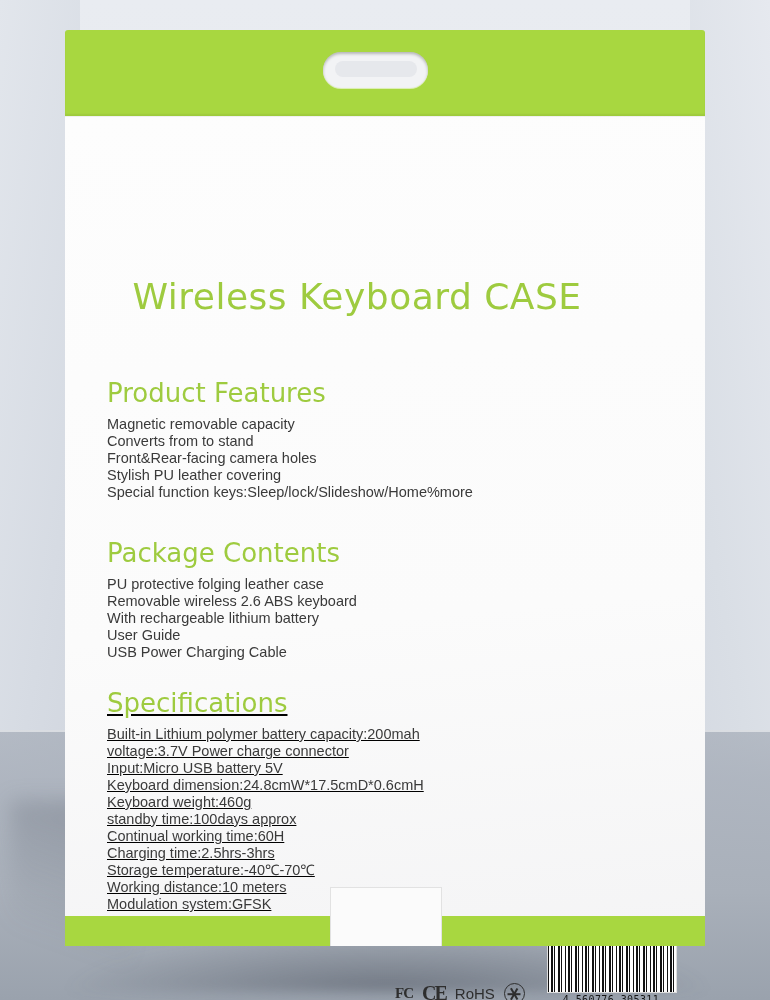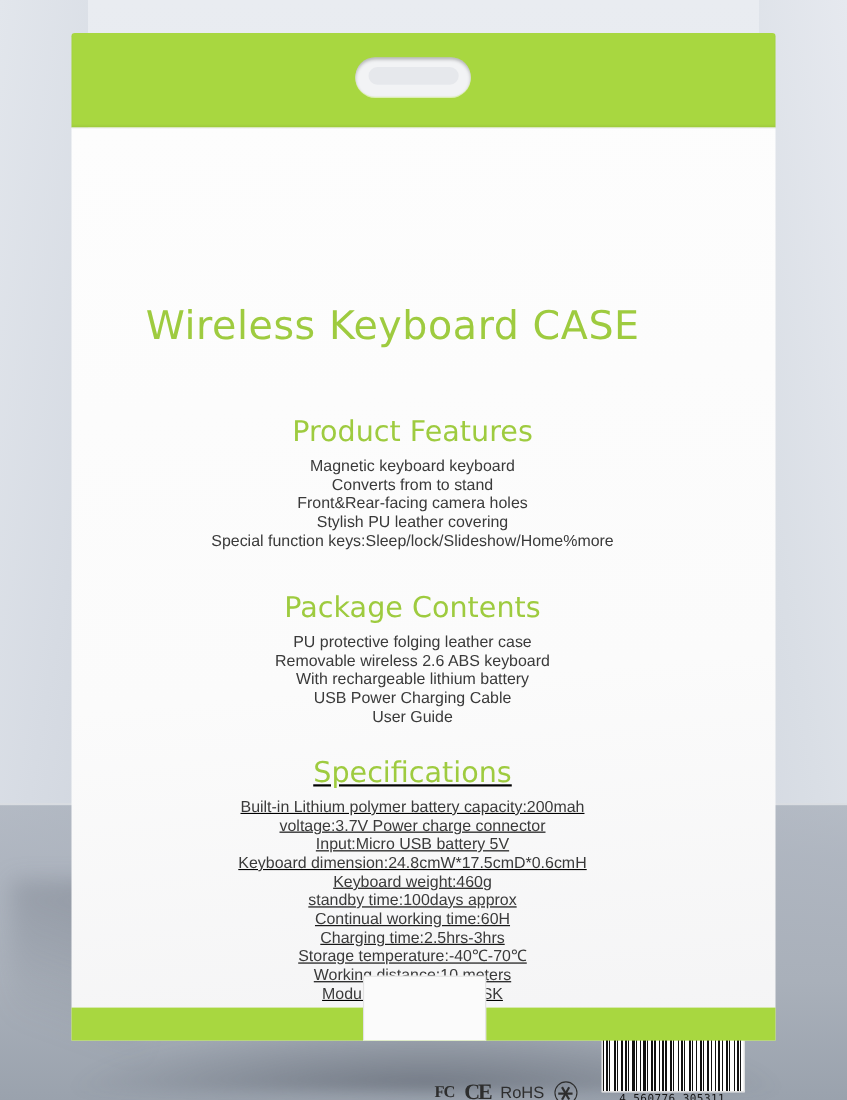--- a/index.html
+++ b/index.html
@@ -127,21 +127,22 @@
     text-align: center;
     font-family: "DejaVu Sans", sans-serif;
     font-size: 36px;
     letter-spacing: 0.5px;
     color: #9ecb3f;
   }
   .section {
     position: absolute;
     left: 0;
     width: 620px;
-    text-align: center;
+    text-align: left;
+    padding-left: 42px;
   }
   .section-heading {
     font-family: "DejaVu Sans", sans-serif;
     font-size: 26px;
     color: #9ecb3f;
     margin-bottom: 8px;
   }
   .section-lines {
     font-family: "Liberation Sans", sans-serif;
     font-size: 14.5px;
@@ -251,36 +252,36 @@
     <div class="hang-hole"></div>
   </div>
 
   <div class="front">
 
     <div class="title">Wireless Keyboard CASE</div>
 
     <div class="section" id="features">
       <div class="section-heading">Product Features</div>
       <div class="section-lines">
-        <div>Magnetic keyboard keyboard</div>
+        <div>Magnetic removable capacity</div>
         <div>Converts from to stand</div>
         <div>Front&amp;Rear-facing camera holes</div>
         <div>Stylish PU leather covering</div>
         <div>Special function keys:Sleep/lock/Slideshow/Home%more</div>
       </div>
     </div>
 
     <div class="section" id="contents">
       <div class="section-heading">Package Contents</div>
       <div class="section-lines">
         <div>PU protective folging leather case</div>
         <div>Removable wireless 2.6 ABS keyboard</div>
         <div>With rechargeable lithium battery</div>
+        <div>User Guide</div>
         <div>USB Power Charging Cable</div>
-        <div>User Guide</div>
       </div>
     </div>
 
     <div class="section" id="specs">
       <div class="section-heading">Specifications</div>
       <div class="section-lines">
         <div>Built-in Lithium polymer battery capacity:200mah</div>
         <div>voltage:3.7V Power charge connector</div>
         <div>Input:Micro USB battery 5V</div>
         <div>Keyboard dimension:24.8cmW*17.5cmD*0.6cmH</div>

